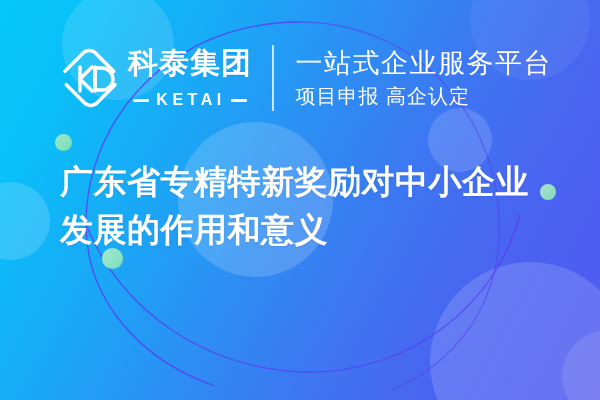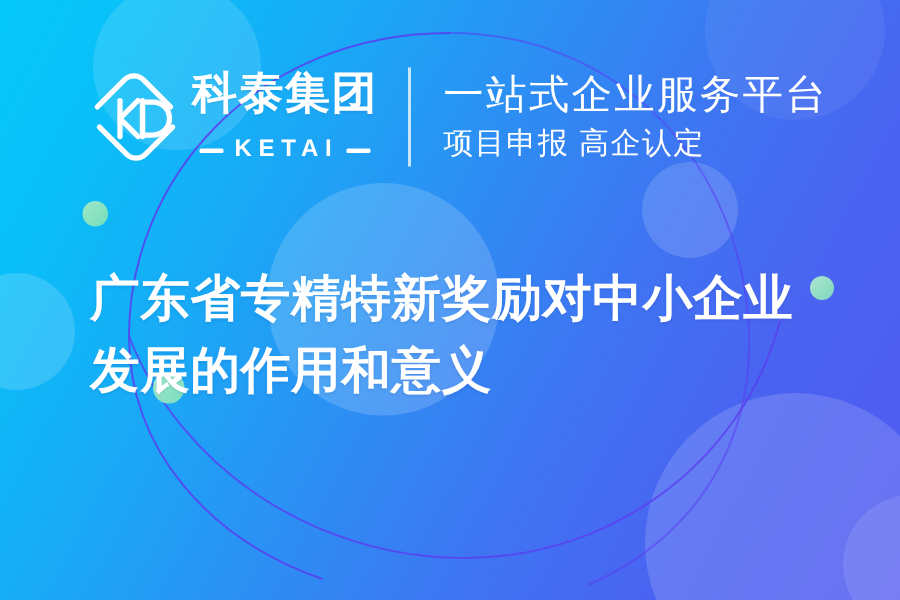--- a/index.html
+++ b/index.html
@@ -180,21 +180,21 @@
     letter-spacing: 1px;
     line-height: 1.2;
     margin-top: 6px;
     white-space: nowrap;
   }
 
   
   .title {
     position: absolute;
     left: 60px;
-    top: 175px;
+    top: 158px;
     width: 500px;
     color: #ffffff;
     font-size: 33px;
     font-weight: bold;
     line-height: 48px;
     letter-spacing: 0.5px;
     text-shadow: 0 1px 2px rgba(20,40,120,.10);
   }
 </style>
 </head>

